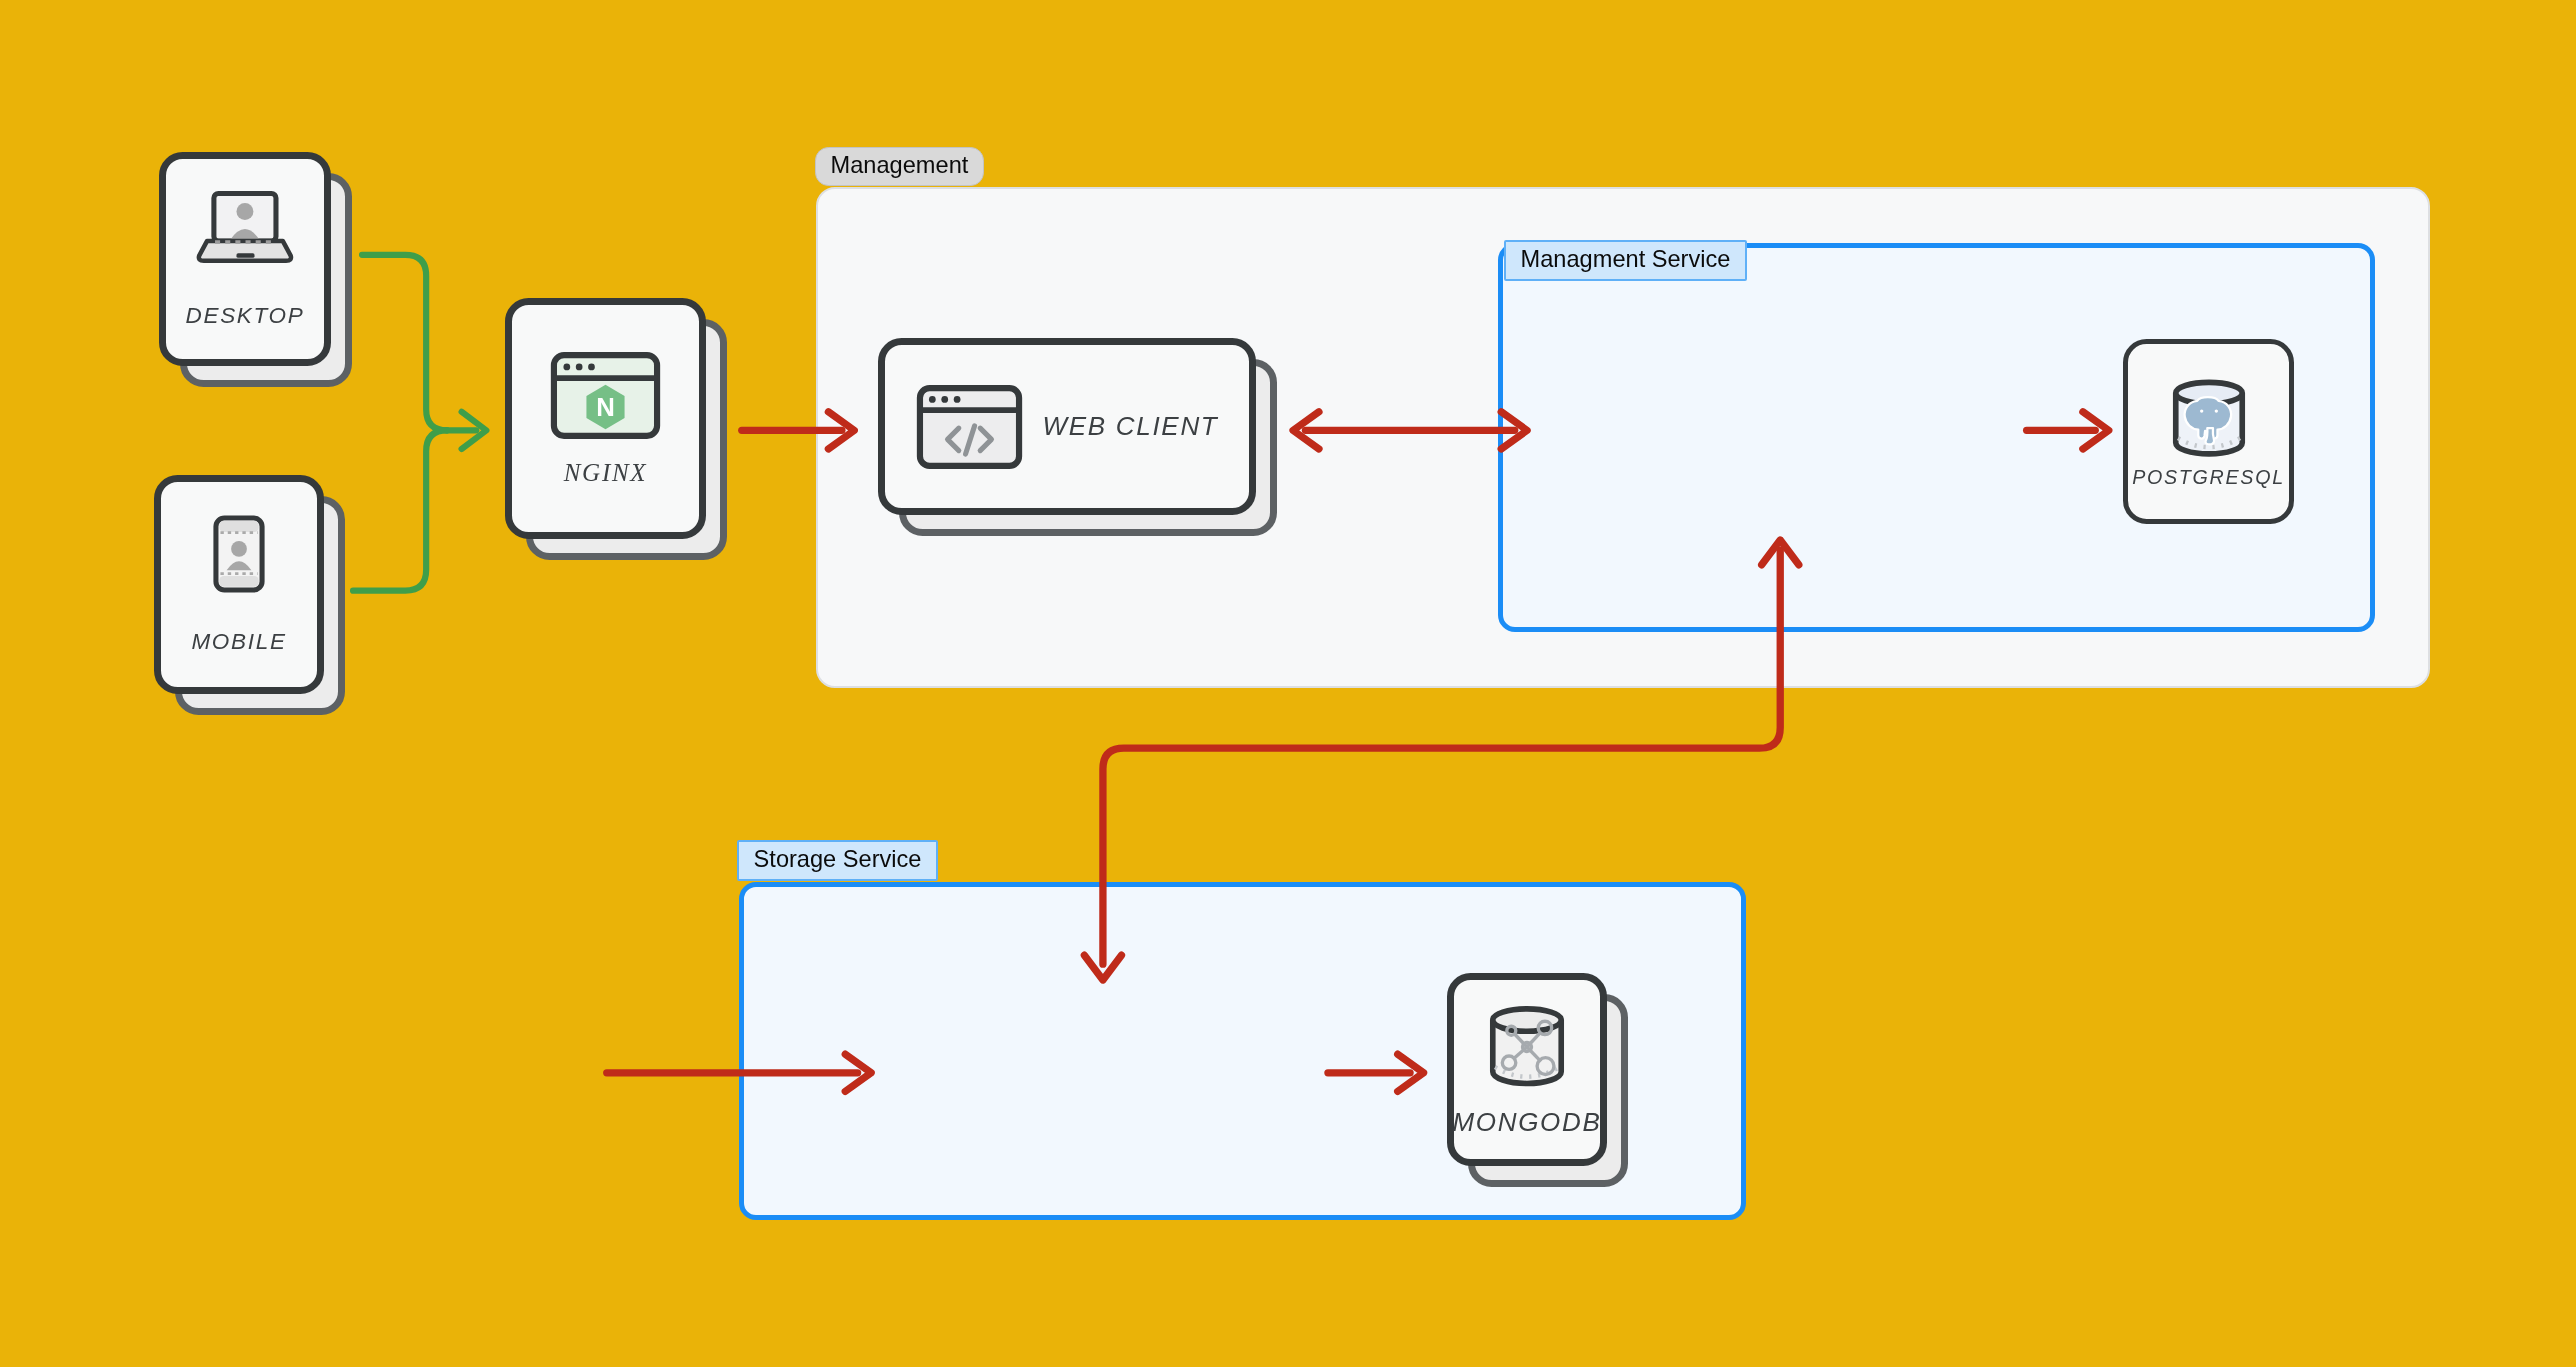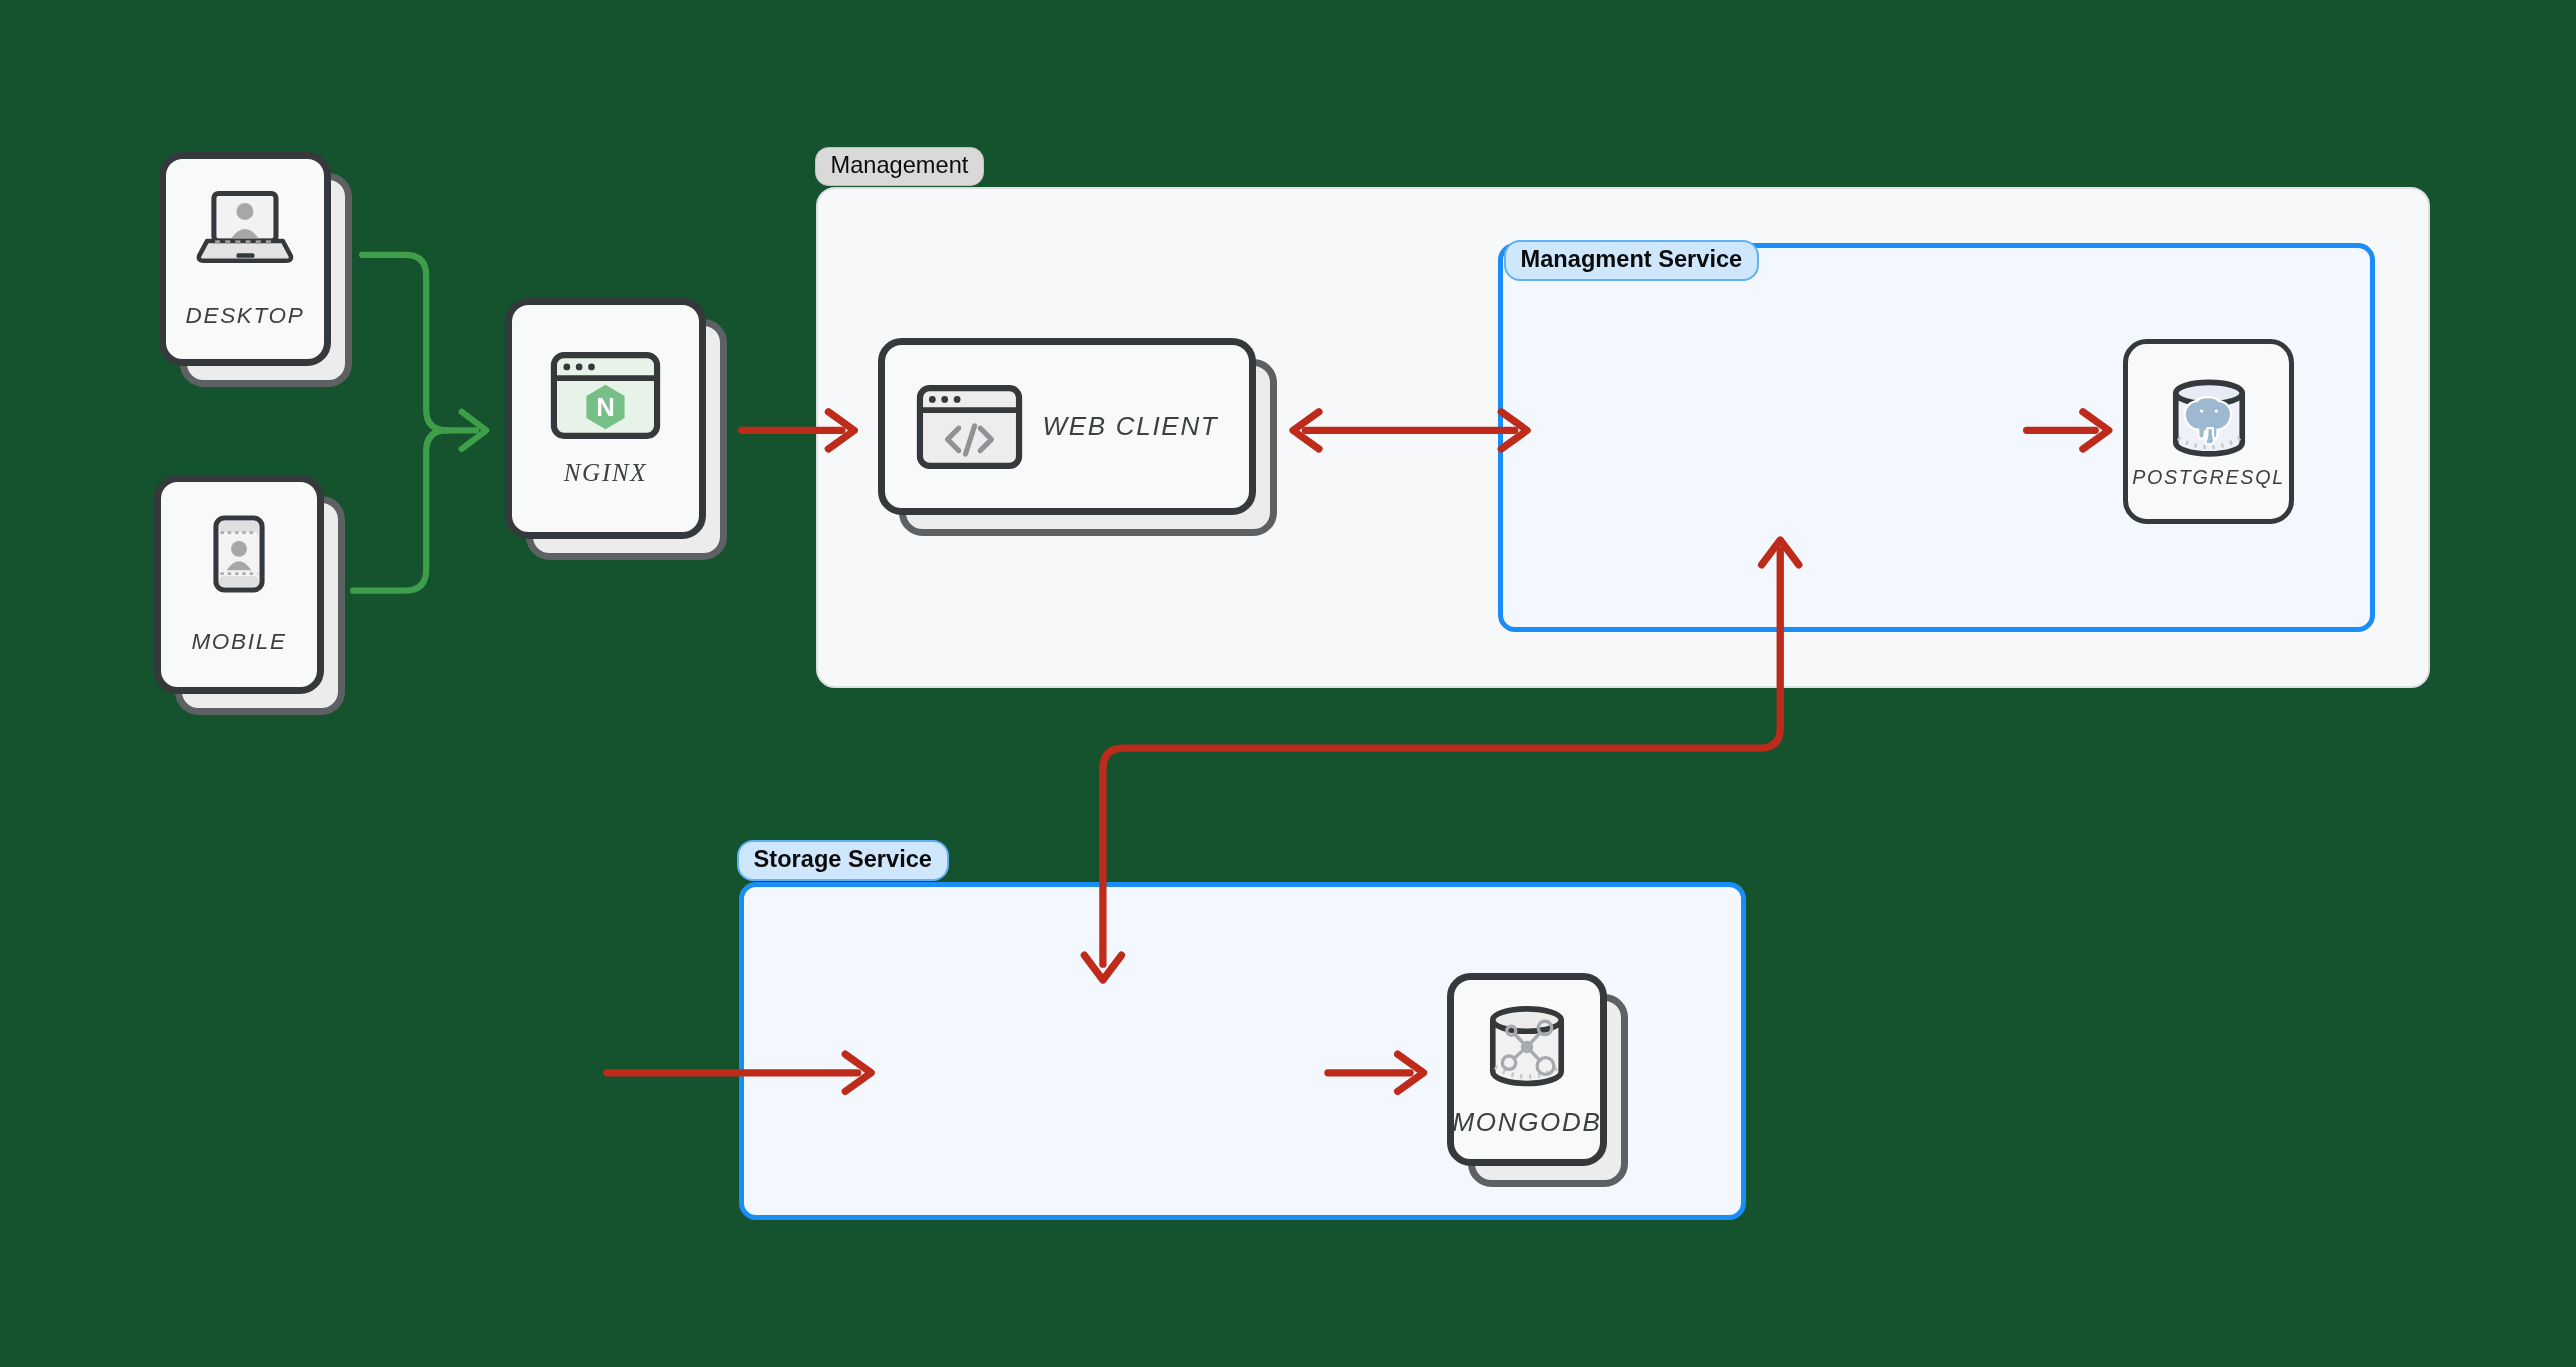--- a/index.html
+++ b/index.html
@@ -1,29 +1,29 @@
 <!DOCTYPE html>
 <html style="font-size:9px"><head>
 <meta charset="utf-8">
 <style>
   html,body{margin:0;padding:0;background:#ffffff;}
   body{width:2576px;height:1367px;position:relative;overflow:hidden;
        font-family:"Liberation Sans",sans-serif;}
-  .canvas{position:absolute;left:0;top:0;width:2576px;height:1367px;background:#14532d;}
+  .canvas{position:absolute;left:0;top:0;width:2576px;height:1367px;background:#eab308;}
 
   
   .group{position:absolute;box-sizing:border-box;z-index:1;}
   .group.gray{background:#f7f8f9;border:2.8px solid #dddfe2;border-radius:19px;}
   .group.blue{background:#f2f8fe;border:5px solid #1b8df6;border-radius:17px;}
 
   
   .pill{position:absolute;z-index:4;font-size:23.6px;line-height:1;color:#0b0b0b;
         padding:6.2px 14.6px 7.3px 14.6px;white-space:nowrap;box-sizing:border-box;}
   .pill.gray{background:#d9d9d9;border:1.7px solid #c3c3c3;border-radius:13.5px;}
-  .pill.blue{background:#cfe7fc;border:2.3px solid #5fb0f7;border-radius:16px;font-weight:bold;}
+  .pill.blue{background:#cfe7fc;border:2.3px solid #5fb0f7;border-radius:2px;}
 
   
   svg.connectors{position:absolute;left:0;top:0;z-index:2;}
   svg.connectors path{fill:none;stroke-linecap:round;stroke-linejoin:round;}
 
   
   .card{position:absolute;z-index:3;}
   .card .back{position:absolute;left:0;top:0;width:100%;height:100%;
               transform:translate(21px,21px);background:#ececec;
               border:7.3px solid #5d6164;border-radius:23.6px;box-sizing:border-box;}

